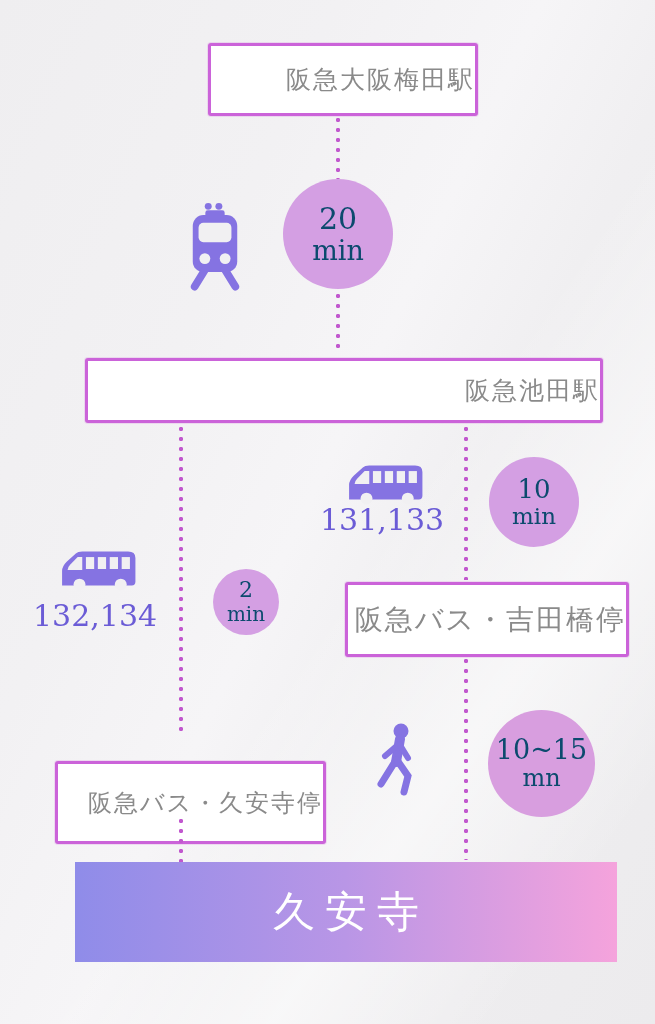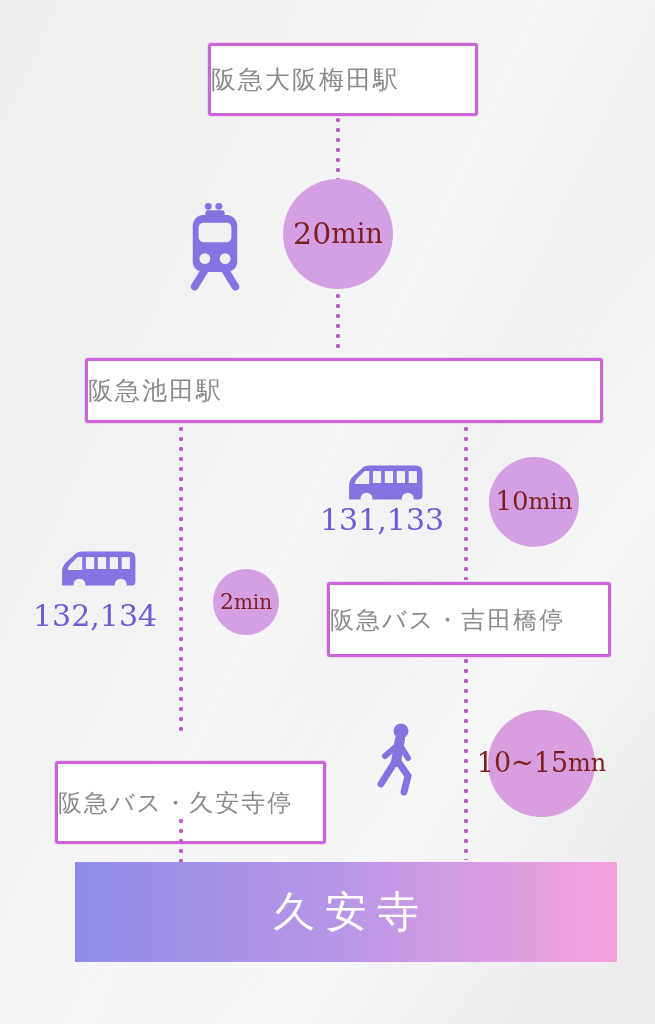--- a/index.html
+++ b/index.html
@@ -6,31 +6,31 @@
   .stage{
     position:relative;width:655px;height:1024px;overflow:hidden;
     background:linear-gradient(115deg,#efeef0 0%,#f2f1f3 30%,#f6f5f7 48%,#f0eff1 62%,#ecebed 100%);
     font-family:"Liberation Sans",sans-serif;
   }
   .sheen{position:absolute;inset:0;pointer-events:none;
     background:linear-gradient(125deg,rgba(255,255,255,0) 55%,rgba(255,255,255,.55) 72%,rgba(255,255,255,0) 88%);}
   .node-box{
     position:absolute;background:#ffffff;border:3px solid #cb63d9;border-radius:3px;
     box-shadow:0 0 0 1px rgba(203,99,217,.18);
-    display:flex;align-items:center;justify-content:flex-start;
+    display:flex;align-items:center;justify-content:flex-end;
     color:#8a8a8a;letter-spacing:2px;
   }
   .dots{
     position:absolute;width:6px;background-repeat:repeat-y;background-size:6px 10px;
     background-image:radial-gradient(circle at 3px 3px,#c158ce 1.9px,rgba(193,88,206,0) 2.4px);
   }
   .badge{
-    position:absolute;border-radius:50%;background:#d49fe3;color:#7f1d1d;
+    position:absolute;border-radius:50%;background:#d49fe3;color:#0c4a6e;
     font-family:"DejaVu Serif","Liberation Serif",serif;
-    display:flex;flex-direction:row;align-items:center;justify-content:center;
+    display:flex;flex-direction:column;align-items:center;justify-content:center;
     text-align:center;line-height:1.12;
   }
   .badge.pinkish{background:#d89edf;}
   .icon{position:absolute;}
   .route-num{
     position:absolute;color:#6b5cd6;text-align:right;
     font-family:"DejaVu Serif","Liberation Serif",serif;font-size:30px;
   }
   .dest-bar{
     position:absolute;left:75px;top:862px;width:542px;height:100px;
@@ -91,21 +91,21 @@
     <circle cx="27" cy="41" r="6.5" fill="#f1f0f2"></circle>
     <circle cx="72" cy="41" r="6.5" fill="#f1f0f2"></circle>
   </svg>
   <div class="route-num" style="left:320px;top:502px;width:114px;">131,133</div>
 
   <div class="badge" style="left:489px;top:457px;width:90px;height:90px;">
     <span style="font-size:26px;">10</span>
     <span style="font-size:23px;">min</span>
   </div>
 
-  <div class="node-box" style="left:327px;top:582px;width:278px;height:69px;font-size:24px;">
+  <div class="node-box" style="left:345px;top:582px;width:278px;height:69px;font-size:28px;">
     <span>阪急バス・吉田橋停</span>
   </div>
 
   <svg class="icon" style="left:53px;top:547px;" width="86" height="44" viewBox="0 0 90 48">
     <path fill="#8573e2" d="M8,42 L8,26 Q8,21 13,16 L23,7 Q25,5 30,5 L80,5 Q88,5 88,12 L88,38 Q88,42 84,42 Z"></path>
     <path fill="#f1f0f2" d="M14,25 Q14,22 17,19 L25,11 L30,11 L30,25 Z"></path>
     <rect x="34" y="11" width="9" height="13" fill="#f1f0f2"></rect>
     <rect x="47" y="11" width="9" height="13" fill="#f1f0f2"></rect>
     <rect x="60" y="11" width="9" height="13" fill="#f1f0f2"></rect>
     <rect x="73" y="11" width="9" height="13" fill="#f1f0f2"></rect>

